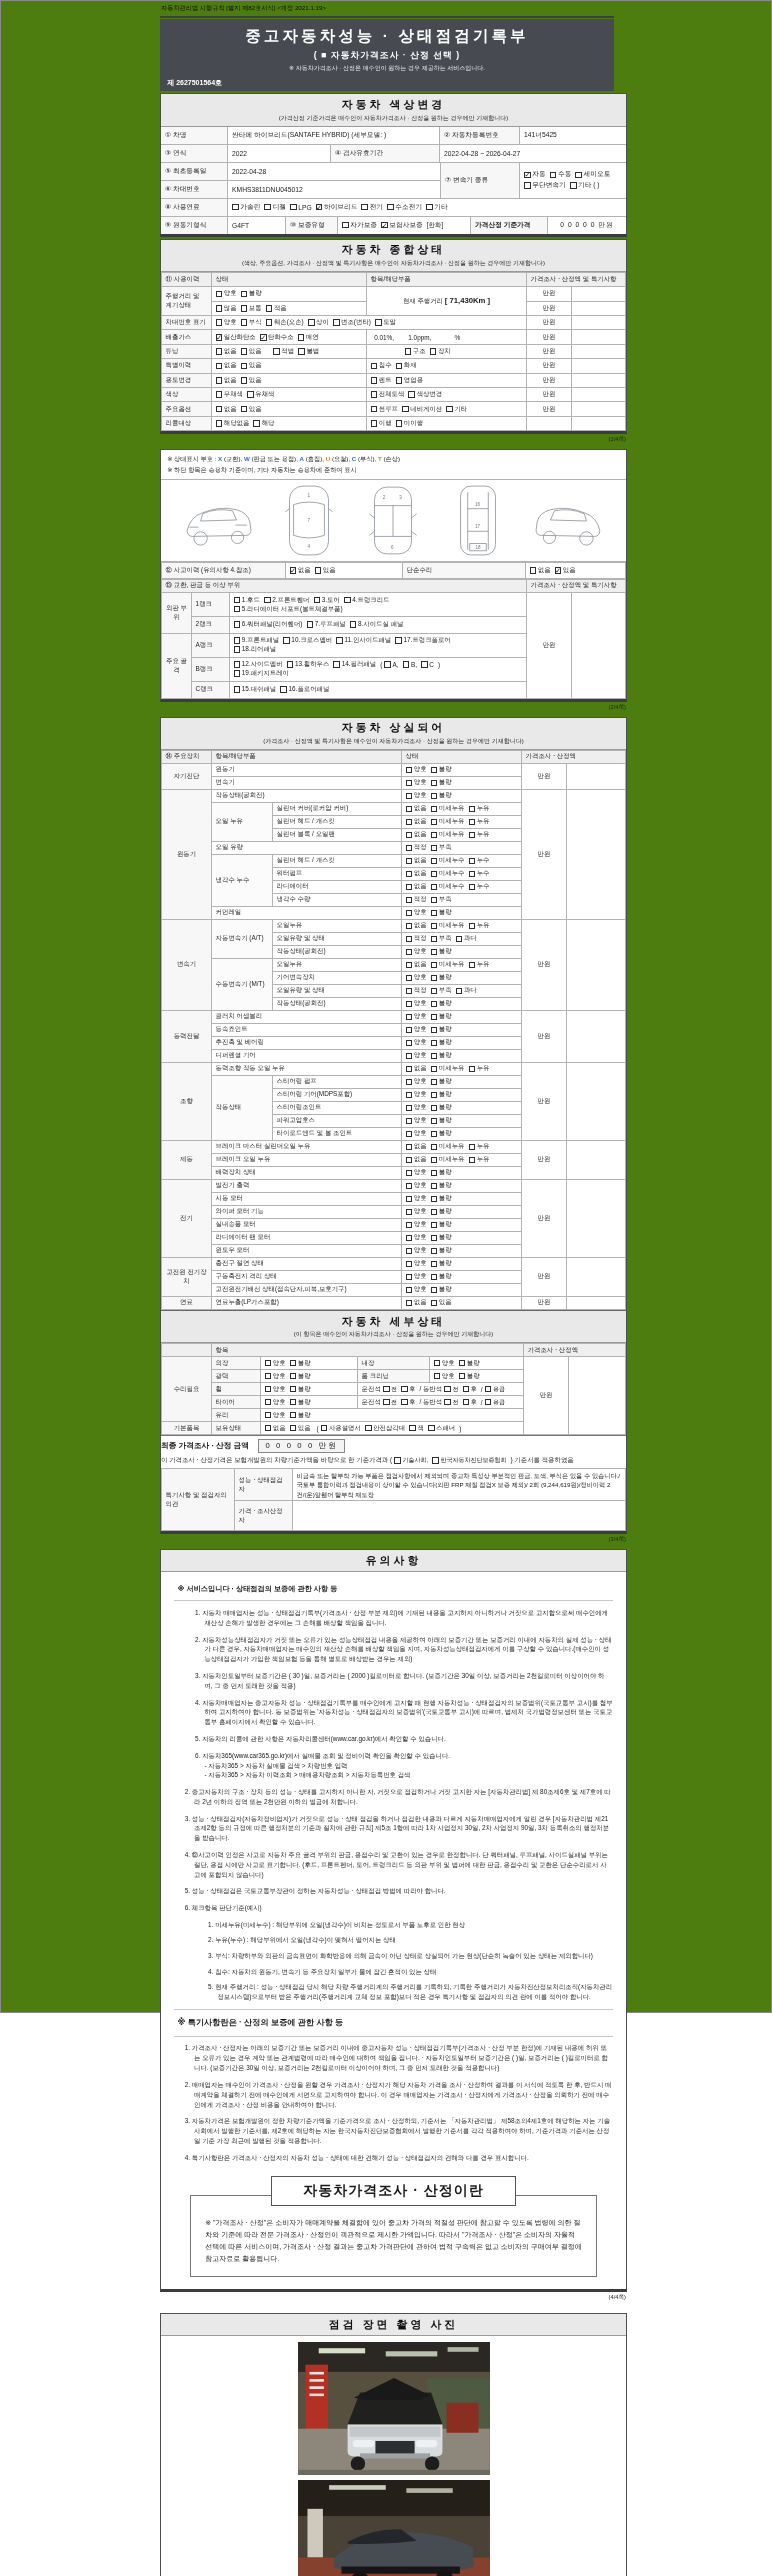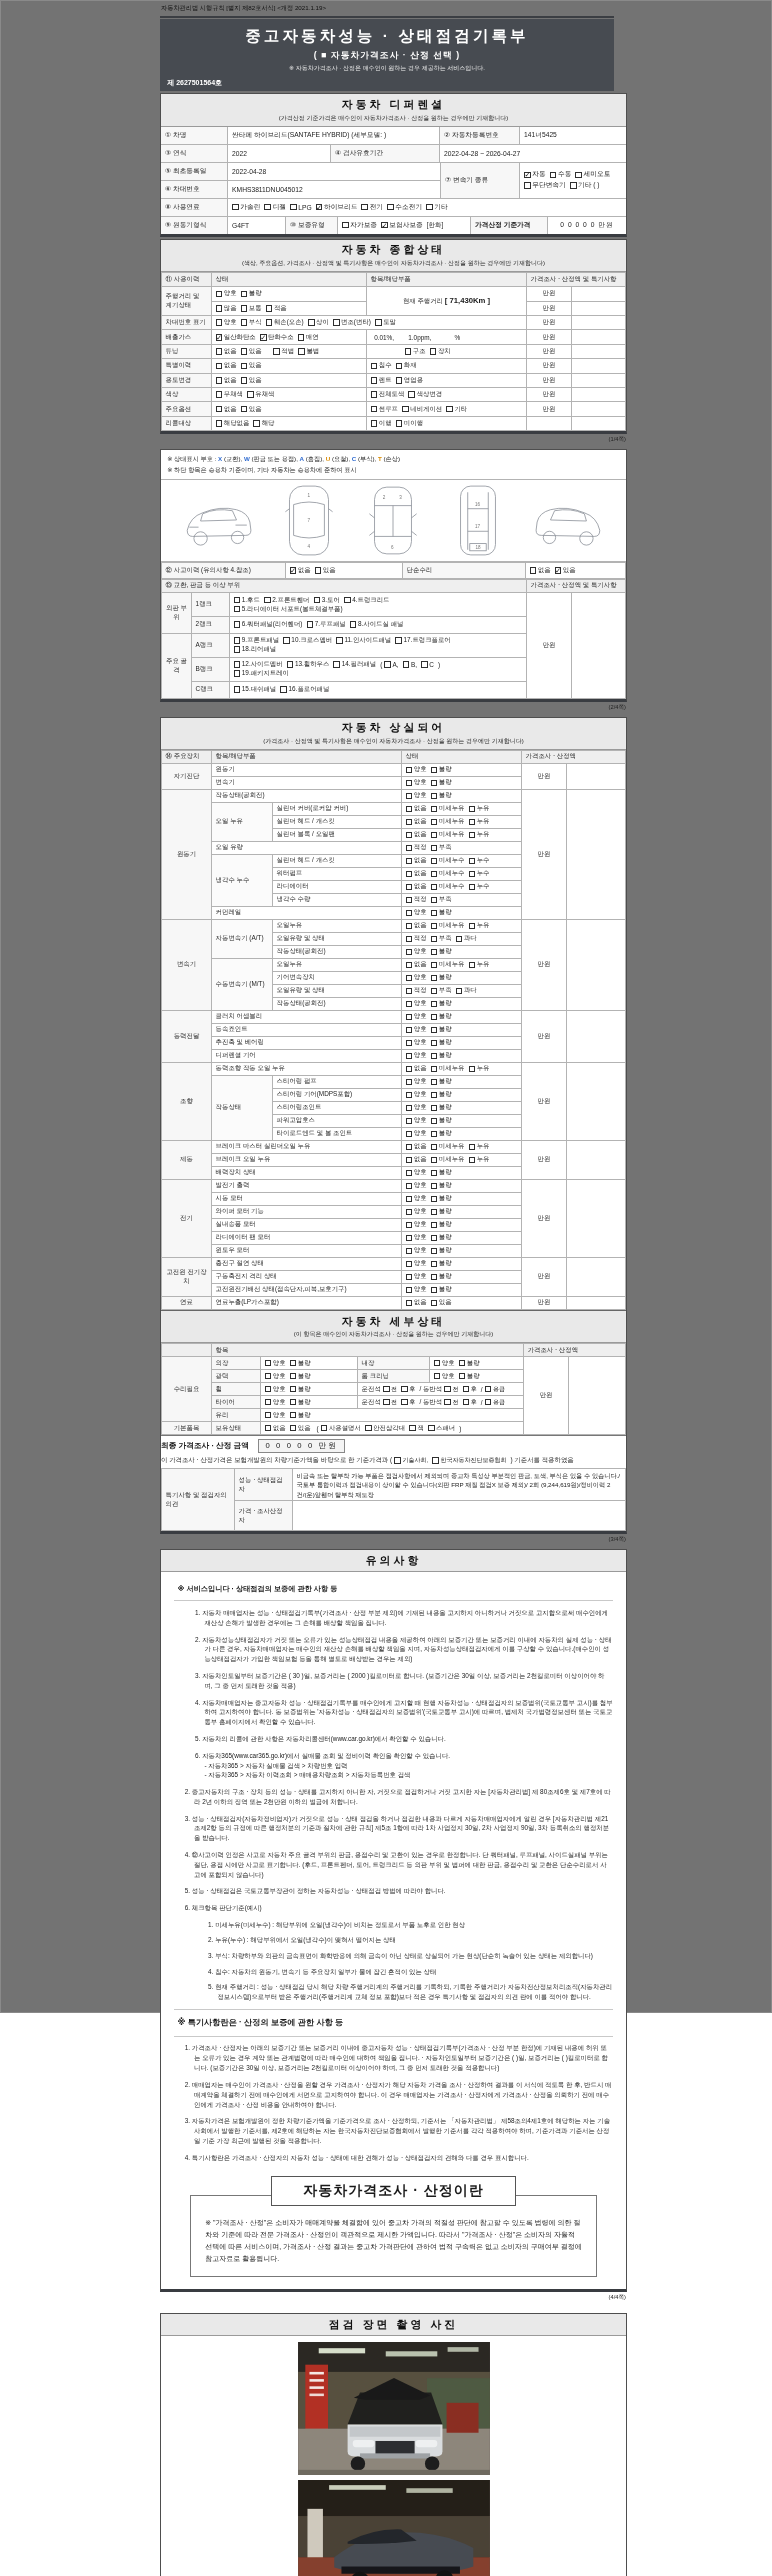--- a/index.html
+++ b/index.html
@@ -1,21 +1,21 @@
 <!DOCTYPE html>
 <html style="font-size:8.2px"><head>
 <meta charset="utf-8">
 <style>
   * { box-sizing: border-box; margin:0; padding:0; }
   html,body { background:#fff; }
   body {
     width:773px; height:2576px; overflow:hidden; position:relative;
     font-family:"Liberation Sans","DejaVu Sans",sans-serif; color:#1a1a1a;
   }
-  .page { width:772px; height:2013px; border:0.5px solid #8a8a8a; background:#737373; padding-top:2.1px; }
+  .page { width:772px; height:2013px; border:0.5px solid #8a8a8a; background:#4d7c0f; padding-top:2.1px; }
   .wrap { width:467px; margin-left:159px; }
 
   .lawline { font-size:6.2px; color:#111; padding:1px 0 2.6px 1px; }
   .toprule { width:454px; border-top:2.1px solid #3b3e43; margin-bottom:1.5px; }
   .titlebox { width:454px; background:#474b51; color:#fff; padding:7.2px 7.2px 3.1px; }
   .titlebox h1 { font-size:15.5px; letter-spacing:3.1px; text-align:center; font-weight:700; }
   .titlebox .t2 { font-size:8.8px; font-weight:700; text-align:center; margin-top:2.6px; letter-spacing:1px;}
   .titlebox .t3 { font-size:6px; text-align:center; margin-top:2.1px; color:#efefef; }
   .titlebox .docno { font-size:7px; font-weight:700; text-align:left; margin-top:5.2px; }
 
@@ -86,21 +86,21 @@
 
   <div class="titlebox">
     <h1>중고자동차성능 · 상태점검기록부</h1>
     <div class="t2">( ■ 자동차가격조사 · 산정 선택 )</div>
     <div class="t3">※ 자동차가격조사 · 산정은 매수인이 원하는 경우 제공하는 서비스입니다.</div>
     <div class="docno">제 2627501564호</div>
   </div>
 
   <div class="sec m4">
     <div class="sec-hd">
-      <h2>자동차 디퍼렌셜</h2>
+      <h2>자동차 색상변경</h2>
       <div class="sub">(가격산정 기준가격은 매수인이 자동차가격조사 · 산정을 원하는 경우에만 기재합니다)</div>
     </div>
     <div class="frow">
       <div class="fc flab" style="width:67px">① 차명</div>
       <div class="fc" style="width:212px">싼타페 하이브리드(SANTAFE HYBRID) (세부모델: )</div>
       <div class="fc flab" style="width:80px">② 자동차등록번호</div>
       <div class="fc" style="flex:1">141너5425</div>
     </div>
     <div class="frow">
       <div class="fc flab" style="width:67px">③ 연식</div>

